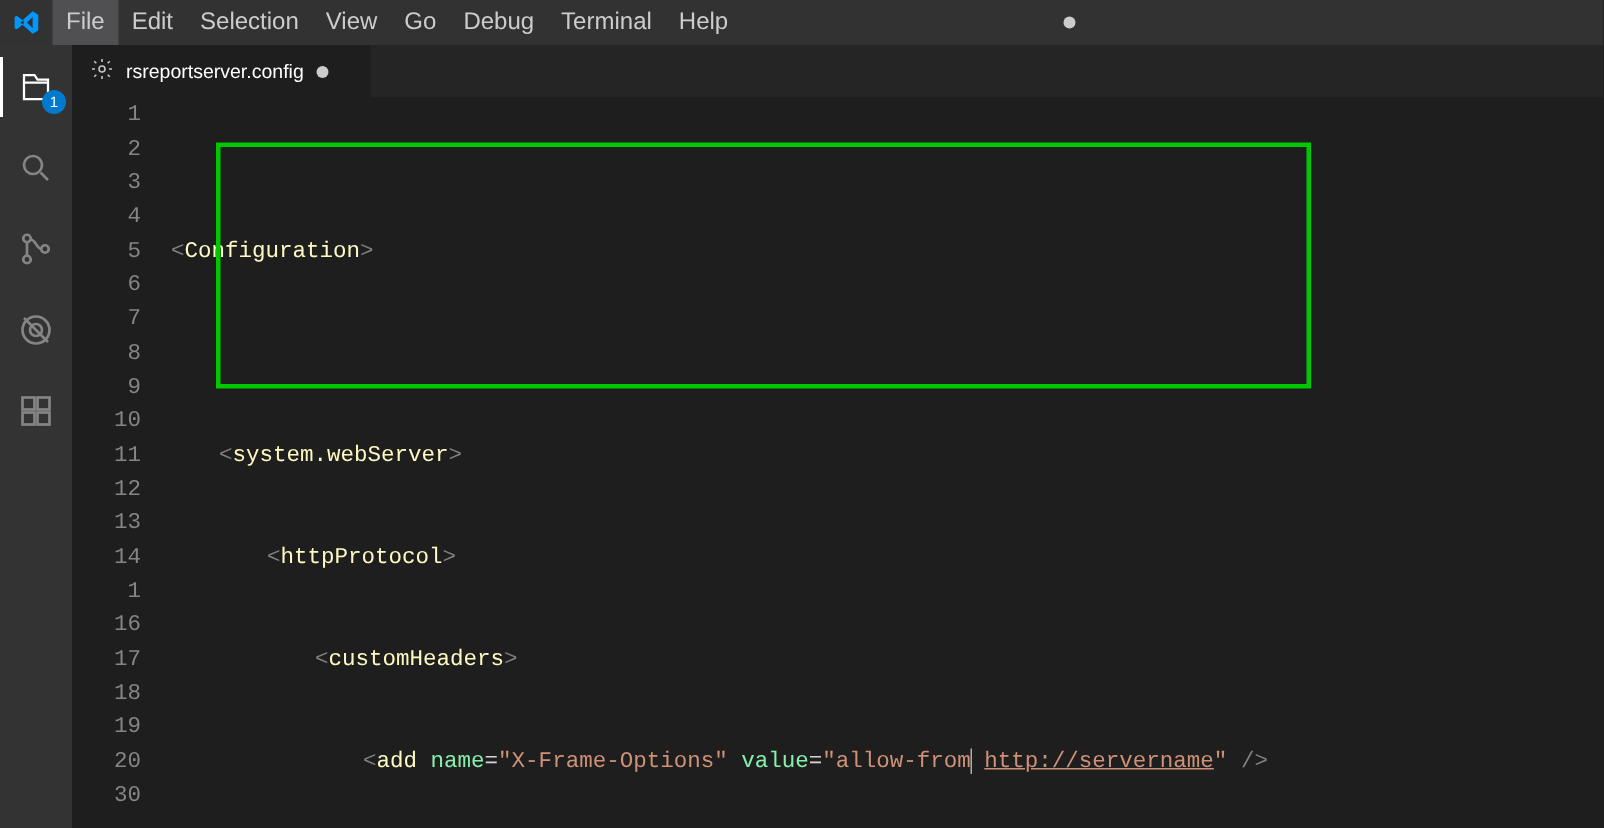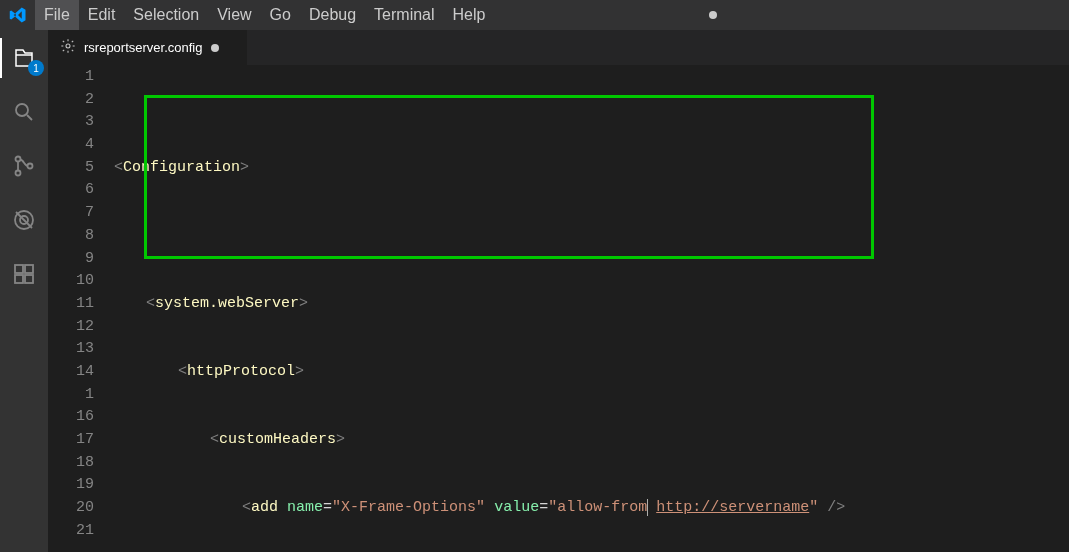--- a/index.html
+++ b/index.html
@@ -200,21 +200,21 @@
           <div class="code-line">11</div>
           <div class="code-line">12</div>
           <div class="code-line">13</div>
           <div class="code-line">14</div>
           <div class="code-line">1</div>
           <div class="code-line">16</div>
           <div class="code-line">17</div>
           <div class="code-line">18</div>
           <div class="code-line">19</div>
           <div class="code-line">20</div>
-          <div class="code-line">21</div>
+          <div class="code-line">30</div>
         </div>
       <div class="code">
         <div class="highlight-box"></div>
 
         <div class="code-line ind1"><span class="br">&lt;</span><span class="tg">Configuration</span><span class="br">&gt;</span></div>
         <div class="code-line"></div>
         <div class="code-line ind2"><span class="br">&lt;</span><span class="tg">system.webServer</span><span class="br">&gt;</span></div>
         <div class="code-line ind3"><span class="br">&lt;</span><span class="tg">httpProtocol</span><span class="br">&gt;</span></div>
         <div class="code-line ind4"><span class="br">&lt;</span><span class="tg">customHeaders</span><span class="br">&gt;</span></div>
         <div class="code-line ind5"><span class="br">&lt;</span><span class="tg">add</span> <span class="at">name</span><span class="p">=</span><span class="st">"X-Frame-Options"</span> <span class="at">value</span><span class="p">=</span><span class="st">"allow-from</span><span class="cursor-bar"></span> <span class="lk">http://servername</span><span class="st">"</span> <span class="br">/&gt;</span></div>

